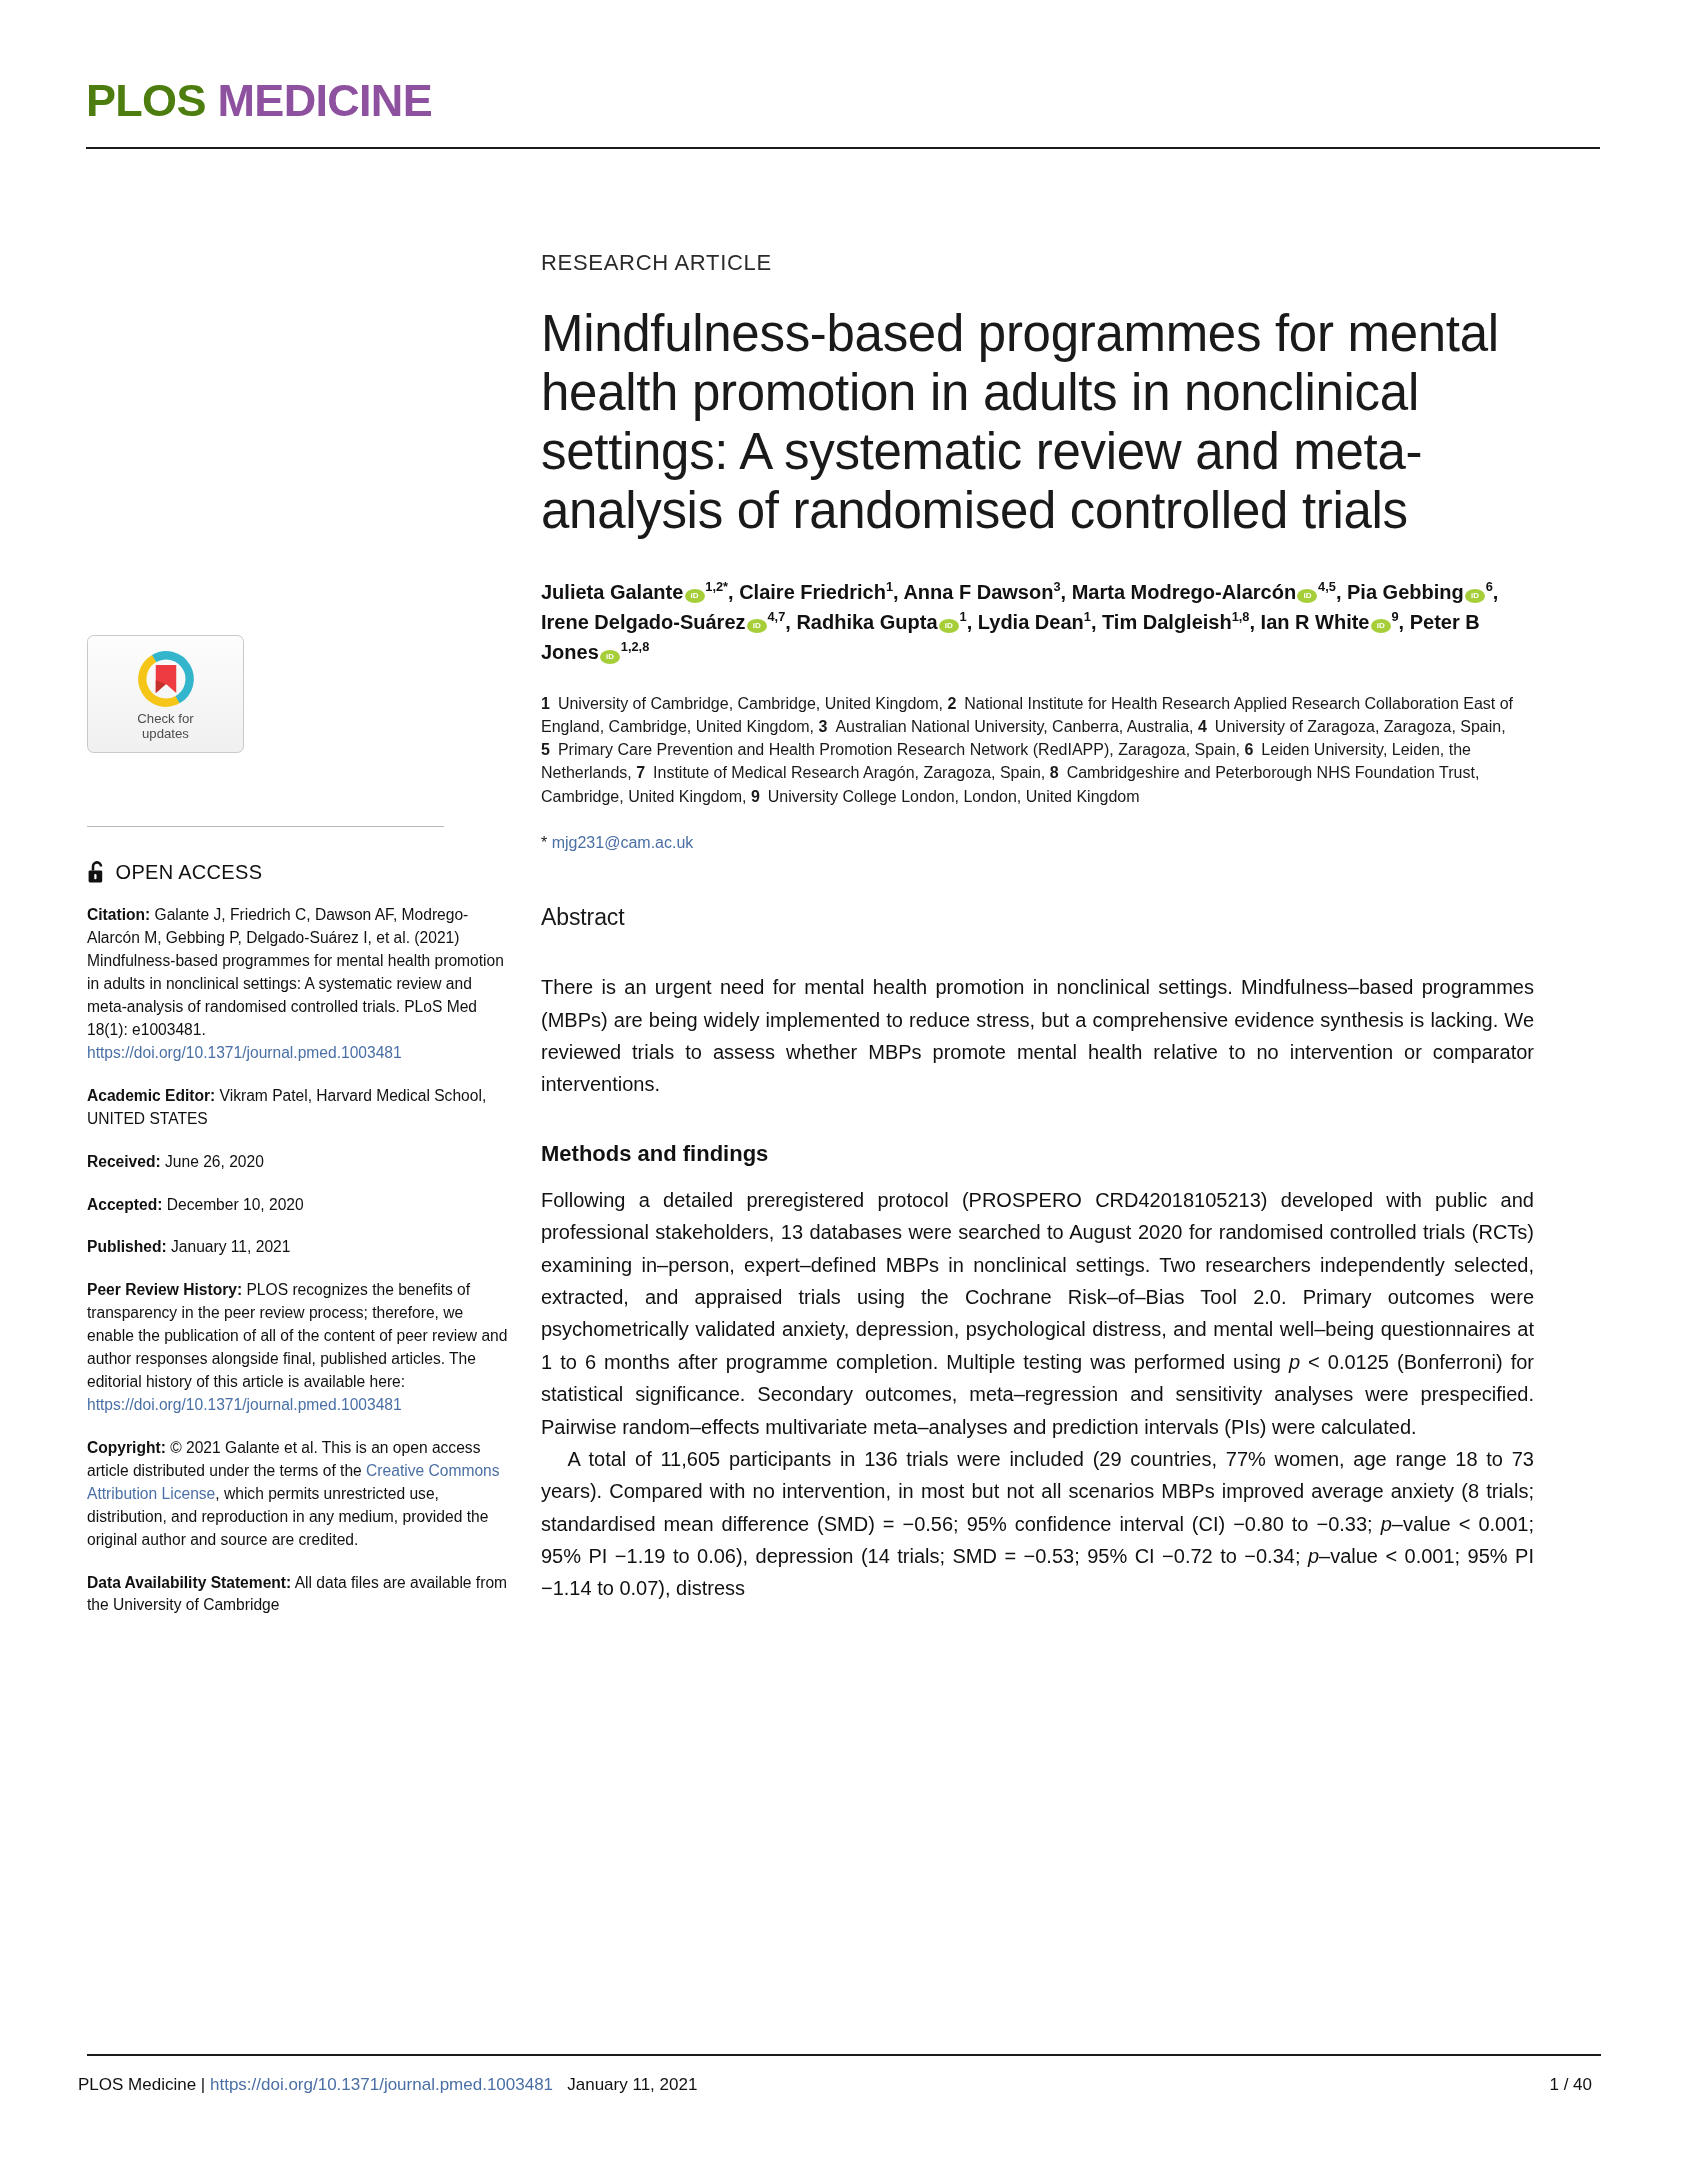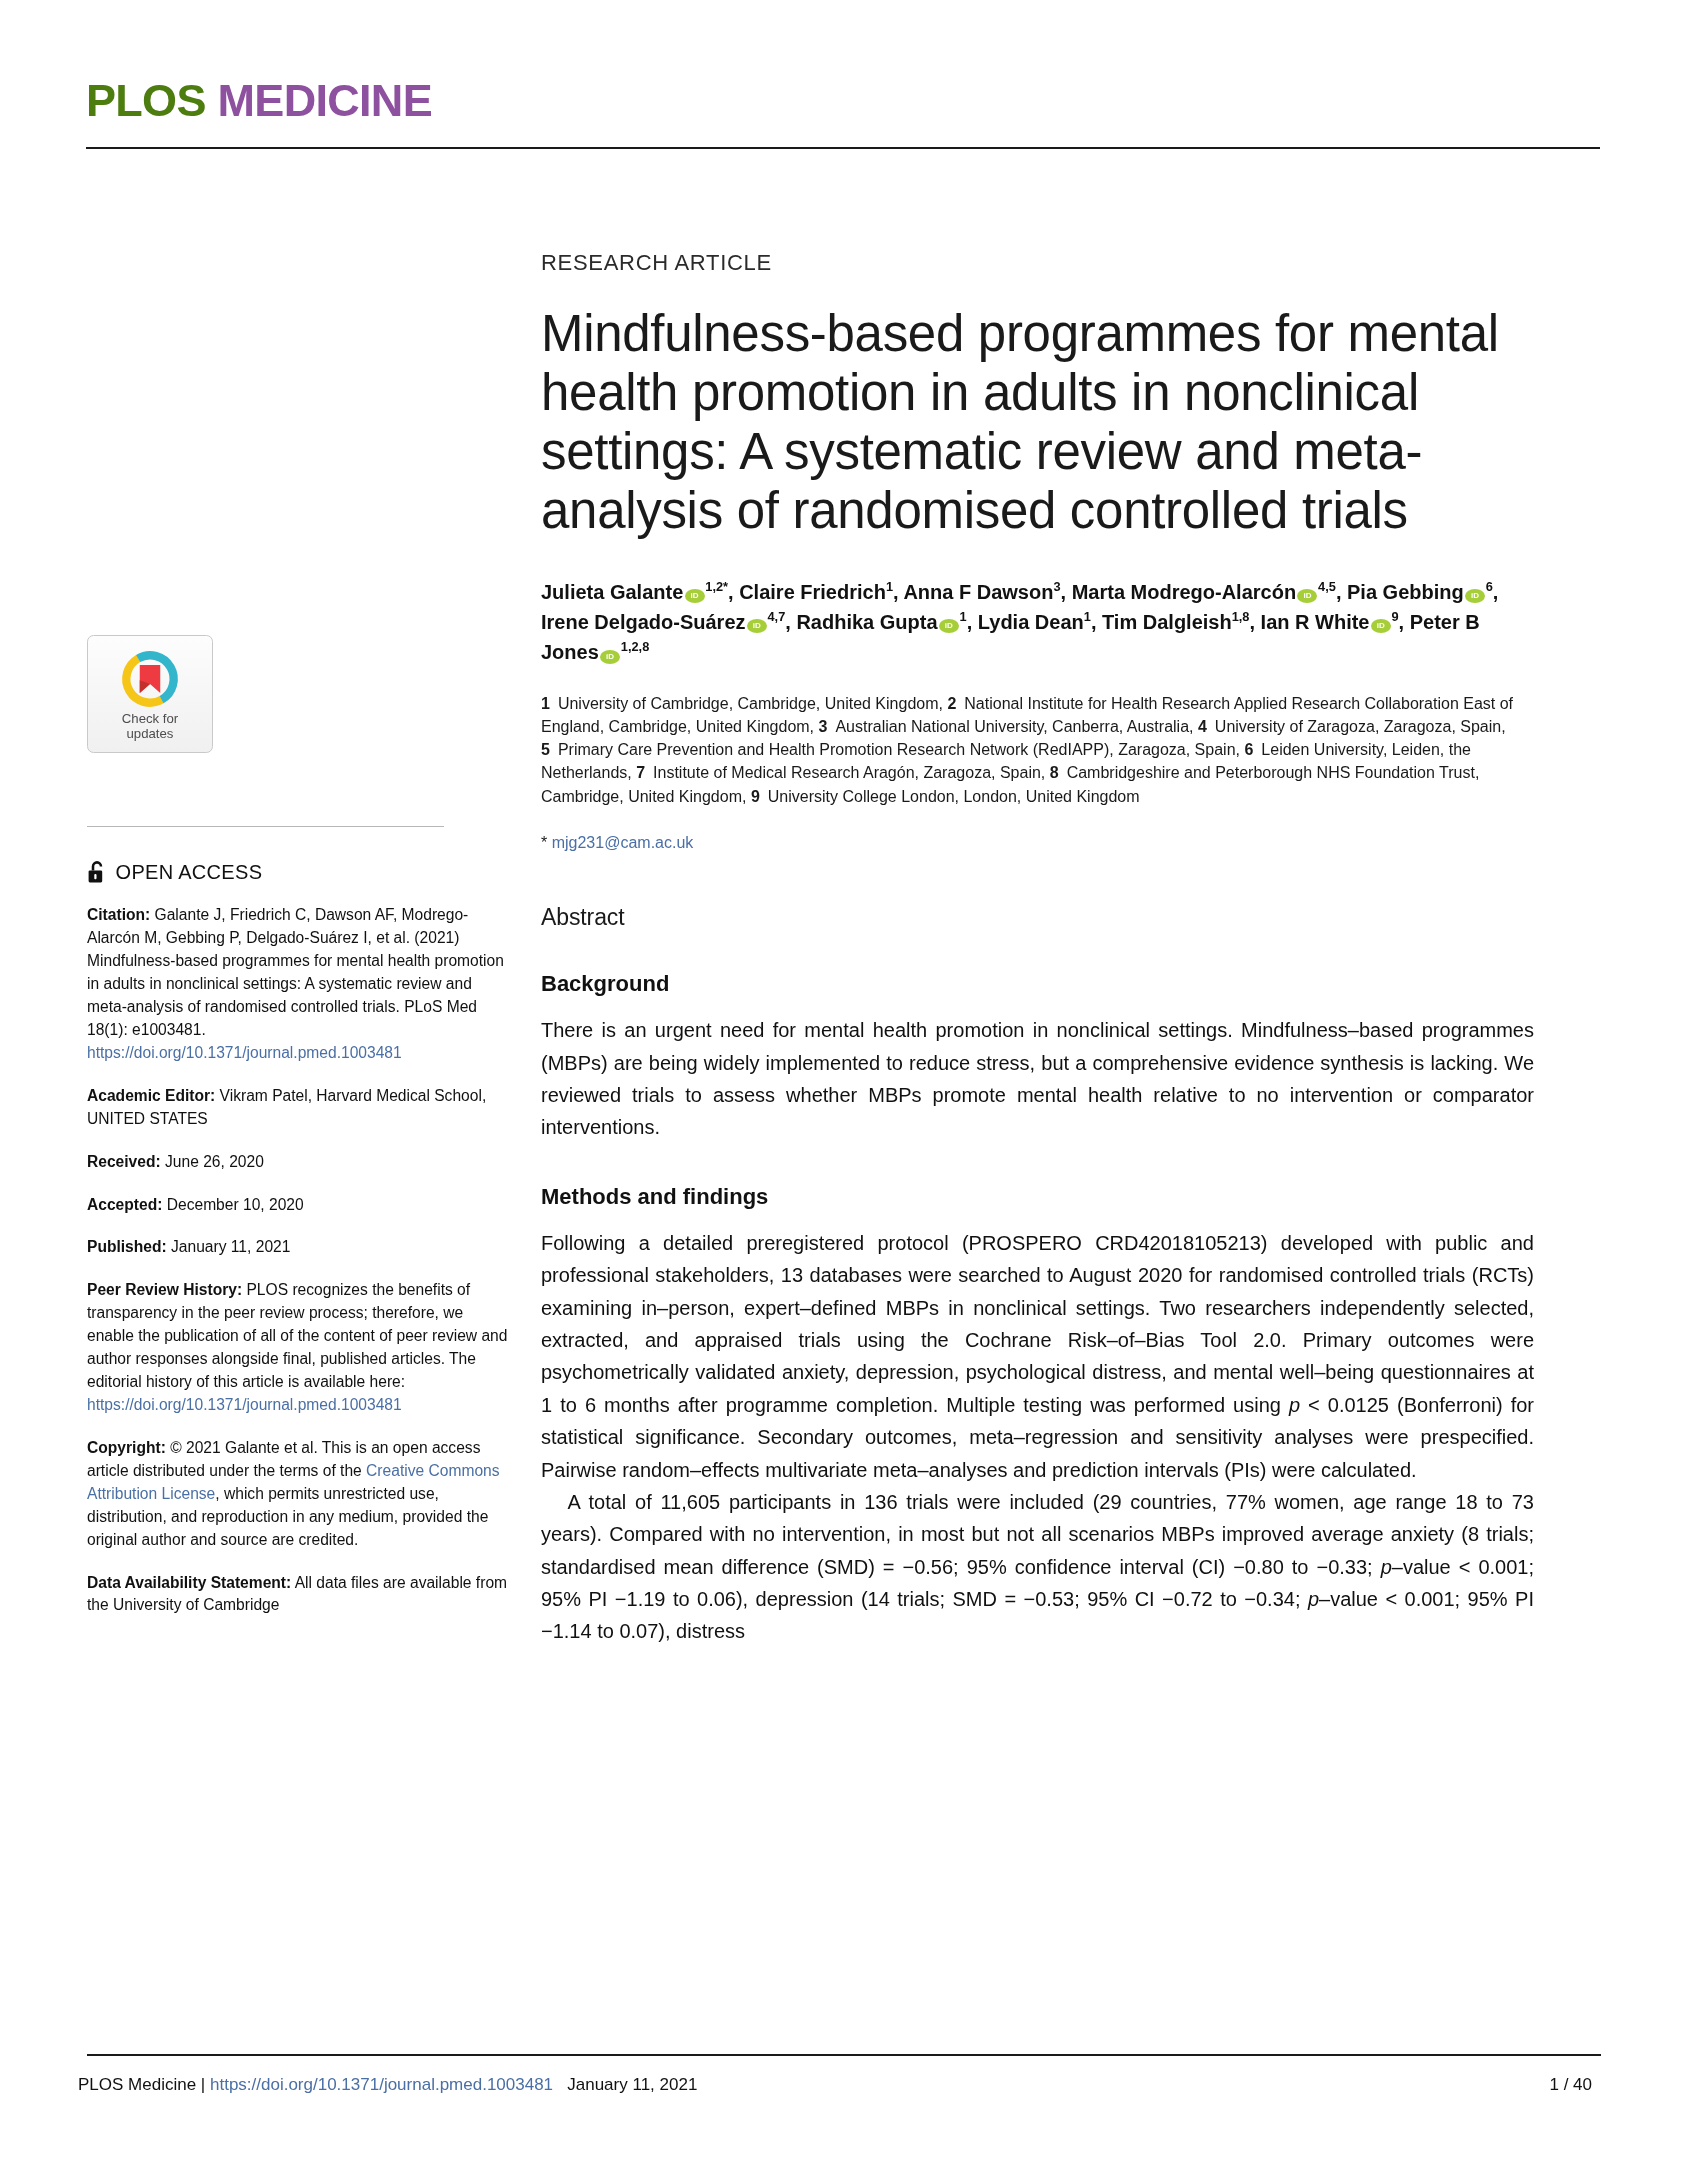--- a/index.html
+++ b/index.html
@@ -44,21 +44,21 @@
     width: 437px;
   }
   #right-col {
     position: absolute;
     left: 541px; top: 250px;
     width: 994px;
   }
 
   
   #crossmark {
-    width: 126px; height: 118px;
+    width: 157px; height: 118px;
     border: 1.3px solid #c9c9c9;
     border-radius: 6.6px;
     background: linear-gradient(to bottom, #fdfdfd 0%, #f0f0f0 100%);
     display: flex;
     flex-direction: column;
     align-items: center;
     justify-content: flex-start;
     padding-top: 10.6px;
   }
   #crossmark-logo { width: 64px; height: 64px; display:block; }
@@ -276,21 +276,20 @@
   <div id="affiliations"><b>1</b><span> University of Cambridge, Cambridge, United Kingdom, </span><b>2</b><span> National Institute for Health Research Applied Research Collaboration East of England, Cambridge, United Kingdom, </span><b>3</b><span> Australian National University, Canberra, Australia, </span><b>4</b><span> University of Zaragoza, Zaragoza, Spain, </span><b>5</b><span> Primary Care Prevention and Health Promotion Research Network (RedIAPP), Zaragoza, Spain, </span><b>6</b><span> Leiden University, Leiden, the Netherlands, </span><b>7</b><span> Institute of Medical Research Aragón, Zaragoza, Spain, </span><b>8</b><span> Cambridgeshire and Peterborough NHS Foundation Trust, Cambridge, United Kingdom, </span><b>9</b><span> University College London, London, United Kingdom</span></div>
 
   <div id="corresponding">
     <span>*</span>
     <span class="email">mjg231@cam.ac.uk</span>
   </div>
 
   <h2 id="abstract-heading">Abstract</h2>
 
   <div id="abstract-body">
-      <div class="sec-heading">Background</div>
       <p class="abs-para">There is an urgent need for mental health promotion in nonclinical settings. Mindfulness–based programmes (MBPs) are being widely implemented to reduce stress, but a comprehensive evidence synthesis is lacking. We reviewed trials to assess whether MBPs promote mental health relative to no intervention or comparator interventions.</p>
       <div class="sec-heading spaced">Methods and findings</div>
       <p class="abs-para">Following a detailed preregistered protocol (PROSPERO CRD42018105213) developed with public and professional stakeholders, 13 databases were searched to August 2020 for randomised controlled trials (RCTs) examining in–person, expert–defined MBPs in nonclinical settings. Two researchers independently selected, extracted, and appraised trials using the Cochrane Risk–of–Bias Tool 2.0. Primary outcomes were psychometrically validated anxiety, depression, psychological distress, and mental well–being questionnaires at 1 to 6 months after programme completion. Multiple testing was performed using <i>p</i> &lt; 0.0125 (Bonferroni) for statistical significance. Secondary outcomes, meta–regression and sensitivity analyses were prespecified. Pairwise random–effects multivariate meta–analyses and prediction intervals (PIs) were calculated.</p>
       <p class="abs-para">A total of 11,605 participants in 136 trials were included (29 countries, 77% women, age range 18 to 73 years). Compared with no intervention, in most but not all scenarios MBPs improved average anxiety (8 trials; standardised mean difference (SMD) = −0.56; 95% confidence interval (CI) −0.80 to −0.33; <i>p</i>–value &lt; 0.001; 95% PI −1.19 to 0.06), depression (14 trials; SMD = −0.53; 95% CI −0.72 to −0.34; <i>p</i>–value &lt; 0.001; 95% PI −1.14 to 0.07), distress</p>
     </div>
 </div>
 
 <div id="footer-rule"></div>
 <div id="footer">
   <div><span>PLOS Medicine | </span><span class="doi">https://doi.org/10.1371/journal.pmed.1003481</span><span>&nbsp;&nbsp;&nbsp;<span>January 11, 2021</span></span></div>

